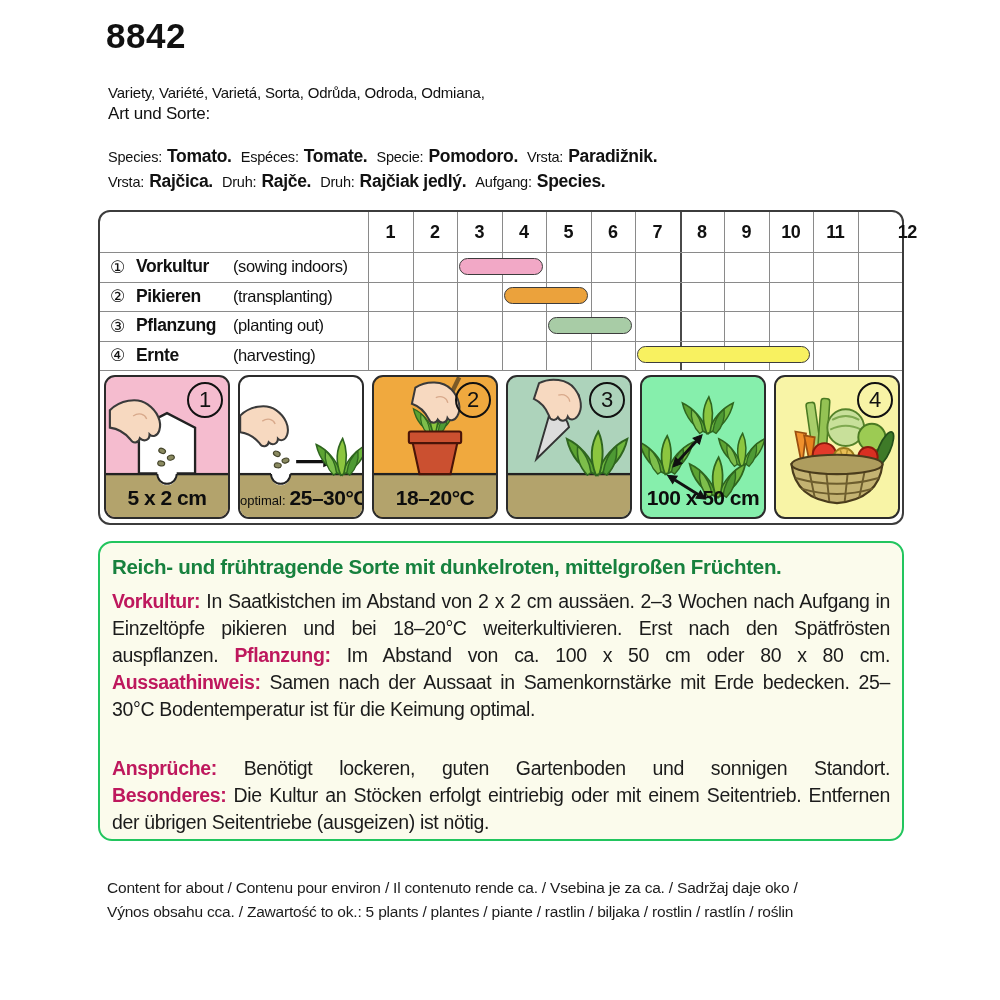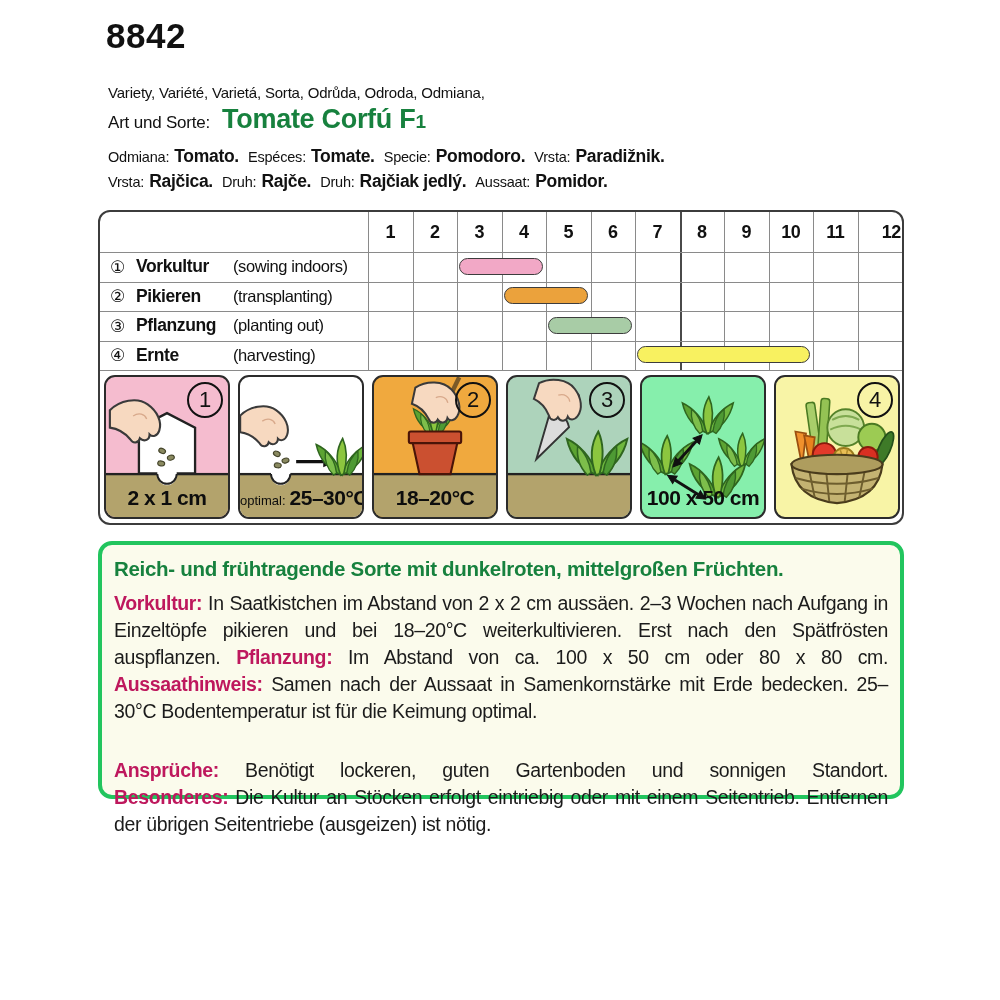--- a/index.html
+++ b/index.html
@@ -43,22 +43,22 @@
              border-radius:50%;display:flex;align-items:center;justify-content:center;
              font-size:22px;color:#111;}
   .num-badge:empty{display:none;}
   .panel-cap{position:absolute;left:0;right:0;bottom:7px;text-align:center;white-space:nowrap;color:#0d0d0d;}
   .cap-prefix{font-size:13px;margin-right:4px;}
   .cap-prefix:empty{display:none;}
   .cap-main{font-size:21px;font-weight:700;letter-spacing:-.5px;}
   .cap-main:empty{display:none;}
 
   
-  .desc-box{position:absolute;left:98px;top:541px;width:806px;height:258px;box-sizing:border-box;
-            border:4px solid #22c55e;border-radius:14px;background:#FBFBEC;padding:10px 12px 0 12px;}
+  .desc-box{position:absolute;left:98px;top:541px;width:806px;height:300px;box-sizing:border-box;
+            border:2px solid #22c55e;border-radius:14px;background:#FBFBEC;padding:10px 12px 0 12px;}
   .headline{color:#17813E;font-weight:700;font-size:20.5px;letter-spacing:-.3px;margin:2px 0 9px 0;}
   .body-p{margin:0;font-size:19.5px;line-height:27px;letter-spacing:-.35px;color:#1b1b1b;}
   .p-just{text-align:justify;text-align-last:left;}
   .p-just-full{text-align:justify;text-align-last:justify;margin-top:32px;}
   .kw{color:#be185d;font-weight:700;}
   .tx{}
 
   
   .footer{position:absolute;left:107px;top:876px;width:800px;font-size:15.5px;line-height:23.5px;
           letter-spacing:-.2px;color:#1c1c1c;}
@@ -82,41 +82,40 @@
   </defs>
 </svg>
 
 <div class="sheet">
 
   <div class="prod-num">8842</div>
   <div class="variety-langs">Variety, Variété, Varietá, Sorta, Odrůda, Odroda, Odmiana,</div>
 
   <div class="name-row">
     <span class="name-label">Art und Sorte:</span>
-    <span class="variety-name"><span>Tomate Corfú F</span><span class="f1">1</span></span>
-  </div>
-
-  <div class="species-line sp1"><span class="sp-lbl">Odmiana:</span><span class="sp-val">Tomato.</span><span class="sp-lbl">Espéces:</span><span class="sp-val">Tomate.</span><span class="sp-lbl">Specie:</span><span class="sp-val">Pomodoro.</span><span class="sp-lbl">Vrsta:</span><span class="sp-val">Paradižnik.</span></div>
-
-  <div class="species-line sp2"><span class="sp-lbl">Vrsta:</span><span class="sp-val">Rajčica.</span><span class="sp-lbl">Druh:</span><span class="sp-val">Rajče.</span><span class="sp-lbl">Druh:</span><span class="sp-val">Rajčiak jedlý.</span><span class="sp-lbl">Aussaat:</span><span class="sp-val">Pomidor.</span></div>
+  </div>
+
+  <div class="species-line sp1"><span class="sp-lbl">Species:</span><span class="sp-val">Tomato.</span><span class="sp-lbl">Espéces:</span><span class="sp-val">Tomate.</span><span class="sp-lbl">Specie:</span><span class="sp-val">Pomodoro.</span><span class="sp-lbl">Vrsta:</span><span class="sp-val">Paradižnik.</span></div>
+
+  <div class="species-line sp2"><span class="sp-lbl">Vrsta:</span><span class="sp-val">Rajčica.</span><span class="sp-lbl">Druh:</span><span class="sp-val">Rajče.</span><span class="sp-lbl">Druh:</span><span class="sp-val">Rajčiak jedlý.</span><span class="sp-lbl">Aufgang:</span><span class="sp-val">Species.</span></div>
 
   <div class="cal-box">
     <div class="cal-table">
         <div class="mcell" style="left: 268px; width: 44.5px;">1</div>
         <div class="mcell" style="left: 312.5px; width: 44.5px;">2</div>
         <div class="mcell" style="left: 357px; width: 44.5px;">3</div>
         <div class="mcell" style="left: 401.5px; width: 44.5px;">4</div>
         <div class="mcell" style="left: 446px; width: 44.5px;">5</div>
         <div class="mcell" style="left: 490.5px; width: 44.5px;">6</div>
         <div class="mcell" style="left: 535px; width: 44.5px;">7</div>
         <div class="mcell" style="left: 579.5px; width: 44.5px;">8</div>
         <div class="mcell" style="left: 624px; width: 44.5px;">9</div>
         <div class="mcell" style="left: 668.5px; width: 44.5px;">10</div>
         <div class="mcell" style="left: 713px; width: 44.5px;">11</div>
-        <div class="mcell" style="left: 769px; width: 44.5px;">12</div>
+        <div class="mcell" style="left: 785px; width: 44.5px;">12</div>
         <div class="vline" style="left: 268px;"></div>
         <div class="vline" style="left: 312.5px;"></div>
         <div class="vline" style="left: 357px;"></div>
         <div class="vline" style="left: 401.5px;"></div>
         <div class="vline" style="left: 446px;"></div>
         <div class="vline" style="left: 490.5px;"></div>
         <div class="vline" style="left: 535px;"></div>
         <div class="vline thick" style="left: 579.5px;"></div>
         <div class="vline" style="left: 624px;"></div>
         <div class="vline" style="left: 668.5px;"></div>
@@ -160,21 +159,21 @@
           <rect x="-3" y="100" width="132" height="50" fill="#B3A36C" stroke="#222" stroke-width="2.4"></rect>
           <path d="M34,52 L63,37 L92,52 L92,99.2 L34,99.2 Z" fill="#fff" stroke="#222" stroke-width="2.4"></path>
           <path d="M53,101.6 A10,10 0 0 0 73,101.6 L73,96.5 L53,96.5 Z" fill="#fff"></path>
           <path d="M53,100 A10,10 0 0 0 73,100" fill="none" stroke="#222" stroke-width="2"></path>
           <ellipse cx="58" cy="76" rx="3.6" ry="2.5" fill="#8A8A60" stroke="#44442a" stroke-width="1.2" transform="rotate(25 58 76)"></ellipse>
           <ellipse cx="67" cy="83" rx="3.6" ry="2.5" fill="#8A8A60" stroke="#44442a" stroke-width="1.2" transform="rotate(-15 67 83)"></ellipse>
           <ellipse cx="57" cy="89" rx="3.6" ry="2.5" fill="#8A8A60" stroke="#44442a" stroke-width="1.2" transform="rotate(10 57 89)"></ellipse>
           <use href="#g-hand" transform="translate(8,26)"></use>
         </svg>
         <div class="num-badge">1</div>
-        <div class="panel-cap"><span class="cap-main">2 x 1 cm</span></div>
+        <div class="panel-cap"><span class="cap-main">5 x 2 cm</span></div>
       </div>
 
       <div class="panel" style="background: rgb(255, 255, 255);">
         <svg class="art" viewBox="0 0 126 144">
           <rect x="-3" y="100" width="132" height="50" fill="#B3A36C" stroke="#222" stroke-width="2.4"></rect>
           <path d="M32,101.6 A10,10 0 0 0 52,101.6 L52,96.5 L32,96.5 Z" fill="#fff"></path>
           <path d="M32,100 A10,10 0 0 0 52,100" fill="none" stroke="#222" stroke-width="2"></path>
           <ellipse cx="38" cy="79" rx="3.6" ry="2.5" fill="#8A8A60" stroke="#44442a" stroke-width="1.2" transform="rotate(25 38 79)"></ellipse>
           <ellipse cx="47" cy="86" rx="3.6" ry="2.5" fill="#8A8A60" stroke="#44442a" stroke-width="1.2" transform="rotate(-15 47 86)"></ellipse>
           <ellipse cx="39" cy="91" rx="3.6" ry="2.5" fill="#8A8A60" stroke="#44442a" stroke-width="1.2" transform="rotate(10 39 91)"></ellipse>
@@ -259,14 +258,18 @@
     </div>
   </div>
 
   <div class="desc-box">
     <p class="headline">Reich- und frühtragende Sorte mit dunkelroten, mittelgroßen Früchten.</p>
     <p class="body-p p-just"><span class="kw">Vorkultur:</span><span class="tx"> In Saatkistchen im Abstand von 2 x 2 cm aussäen. 2–3 Wochen nach Aufgang in Einzeltöpfe pikieren und bei 18–20°C weiterkultivieren. Erst nach den Spätfrösten auspflanzen. </span><span class="kw">Pflanzung:</span><span class="tx"> Im Abstand von ca. 100 x 50 cm oder 80 x 80 cm. </span><span class="kw">Aussaathinweis:</span><span class="tx"> Samen nach der Aussaat in Samenkornstärke mit Erde bedecken. 25–30°C Bodentemperatur ist für die Keimung optimal.</span></p>
     <p class="body-p p-just-full"><span class="kw">Ansprüche:</span><span class="tx"> Benötigt lockeren, guten Gartenboden und sonnigen Standort.</span></p>
     <p class="body-p p-just"><span class="kw">Besonderes:</span><span class="tx"> Die Kultur an Stöcken erfolgt eintriebig oder mit einem Seitentrieb. Entfernen der übrigen Seitentriebe (ausgeizen) ist nötig.</span></p>
   </div>
 
+  <div class="footer">
+    <div>Content for about / Contenu pour environ / Il contenuto rende ca. / Vsebina je za ca. / Sadržaj daje oko /</div>
+    <div>Výnos obsahu cca. / Zawartość to ok.: 5 plants / plantes / piante / rastlin / biljaka / rostlin / rastlín / roślin</div>
+  </div>
 
 </div>
 
 </body></html>

